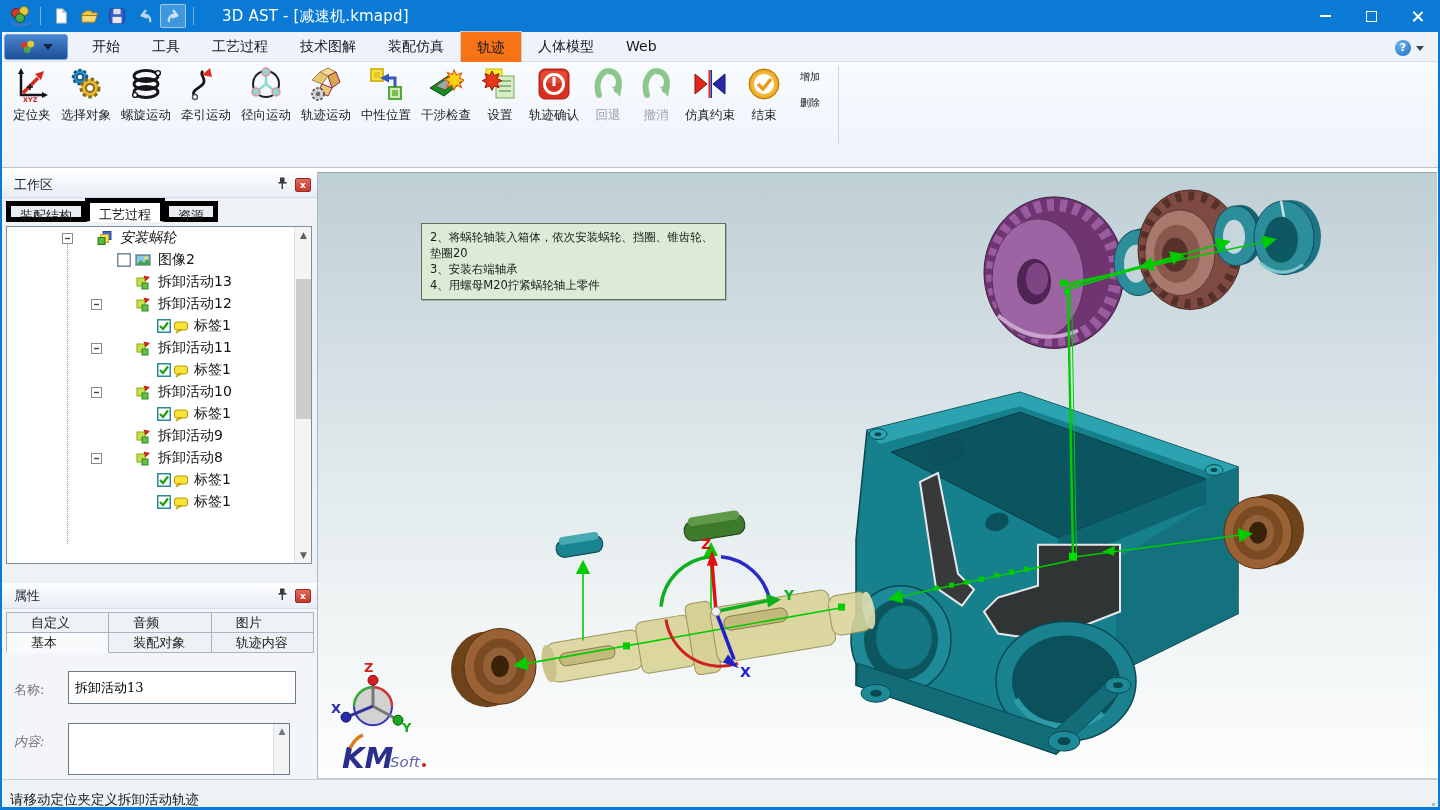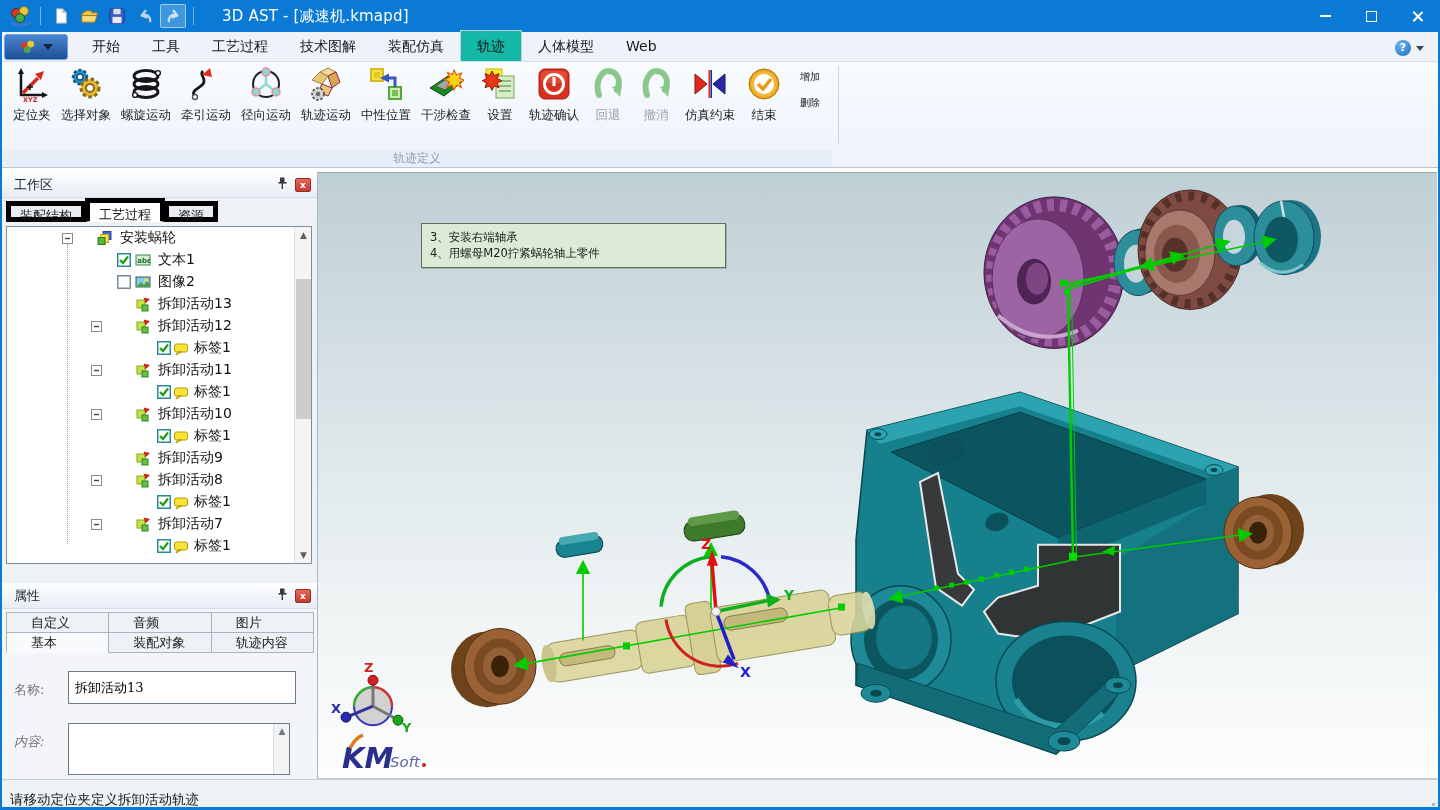--- a/index.html
+++ b/index.html
@@ -19,23 +19,23 @@
   .glyph-min { width:11px; height:1.5px; background:#fff; }
   .glyph-max { width:11px; height:11px; border:1.5px solid #fff; }
   .glyph-close { position:relative; width:13px; height:13px; }
   .glyph-close::before,.glyph-close::after { content:""; position:absolute; left:6px; top:0; width:1.5px; height:13px; background:#fff; }
   .glyph-close::before { transform:rotate(45deg); } .glyph-close::after { transform:rotate(-45deg); }
 
   
   .menubar { position:absolute; left:2px; right:2px; top:32px; height:30px; background:#eef3fa; border-bottom:1px solid #d8e0ec; display:flex; align-items:flex-end; }
   .app-menu-btn { width:64px; height:26px; margin:2px 8px 1px 2px; border-radius:3px; background:linear-gradient(#4a84cf,#1d4f97); border:1px solid #6fa3dd; display:flex; align-items:center; justify-content:center; gap:6px; }
   .app-menu-caret { width:0; height:0; border-left:5px solid transparent; border-right:5px solid transparent; border-top:6px solid #10233f; }
-  #menu-tabs { display:flex; height:30px; align-items:flex-end; }
+  #menu-tabs { display:flex; height:30px; align-items:center; }
   .mtab { padding:0 16px; line-height:30px; font-size:14px; color:#15181d; }
-  .mtab.active { background:#14b8a6; border:1px solid #c2cddd; border-bottom:none; }
+  .mtab.active { background:#f97316; border:1px solid #c2cddd; border-bottom:none; }
   .help-area { margin-left:auto; display:flex; align-items:center; gap:5px; padding-right:14px; padding-bottom:5px; }
   .help-circle { width:16px; height:16px; border-radius:50%; background:radial-gradient(circle at 35% 30%,#6db4ef,#1c6dbd); color:#fff; font-size:11px; font-weight:bold; text-align:center; line-height:16px; }
   .help-caret { width:0; height:0; border-left:4px solid transparent; border-right:4px solid transparent; border-top:5px solid #444; }
 
   
   .ribbon { position:absolute; left:2px; right:2px; top:62px; height:106px; background:linear-gradient(#f8fbff,#eef3fb); border-bottom:1px solid #b9c6d8; }
   .ribbon-row { display:flex; align-items:flex-start; height:88px; padding-left:6px; }
   .rbtn { min-width:46px; padding:3px 5px 0 5px; display:flex; flex-direction:column; align-items:center; }
   .ricon { width:38px; height:38px; display:flex; align-items:center; justify-content:center; }
   .ricon svg { width:36px; height:36px; }
@@ -334,21 +334,20 @@
             </svg>
           </div>
           <div class="rlabel">结束</div>
         </div>
         <div class="ribbon-stack">
           <div class="stack-btn">增加</div>
           <div class="stack-btn">删除</div>
         </div>
         <div class="ribbon-vsep"></div>
       </div>
-    <div class="ribbon-groupstrip">轨迹定义</div>
   </div>
 
   <div class="dock">
 
     <div class="ws-panel">
       <div class="panel-header">
         <span class="panel-title">工作区</span>
         <span class="panel-hbtns">
           <span class="pin-icon">
             <svg viewBox="0 0 13 13">
@@ -370,32 +369,21 @@
             <div class="trow">
               <span class="exp" style="left: 55px;"><svg viewBox="0 0 11 11">
                   <rect x="0.5" y="0.5" width="10" height="10" fill="#fff" stroke="#848c94"></rect>
                   <path d="M3 5.5 h5" stroke="#444" stroke-width="1.4"></path>
                 </svg></span>
               <span class="ticon" style="left: 90px;"><svg viewBox="0 0 16 16">
                   <rect x="6" y="1.5" width="8" height="8" fill="#4868d8" stroke="#2848a8"></rect>
                   <rect x="3.5" y="4.5" width="8" height="8" fill="#f8e048" stroke="#c8a818"></rect>
                   <rect x="1" y="7.5" width="7" height="7" fill="#58b838" stroke="#2a7818"></rect>
                 </svg></span>
-              <span class="tlabel" style="left: 113px;">安装蜗轮</span>
-            </div>
-            <div class="trow">
-              <span class="chk" style="left: 110px;"><svg viewBox="0 0 14 14">
-                  <rect x="0.75" y="0.75" width="12.5" height="12.5" fill="#fff" stroke="#2a8a96" stroke-width="1.5"></rect>
-                  <path d="M3 7 L6 10 L11 3.5" stroke="#18a018" stroke-width="2.2" fill="none"></path>
-                </svg></span>
-              <span class="ticon" style="left: 128px;"><svg viewBox="0 0 16 16">
-                  <rect x="1" y="3" width="14" height="10" fill="#d8ecd8" stroke="#3a8a4a"></rect>
-                  <text x="2.3" y="11" font-size="7" fill="#1a6a2a" font-weight="bold">abc</text>
-                </svg></span>
-              <span class="tlabel" style="left: 151px;">文本1</span>
+              <span class="tlabel" style="left: 113px; font-style: italic;">安装蜗轮</span>
             </div>
             <div class="trow">
               <span class="chk" style="left: 110px;"><svg viewBox="0 0 14 14">
                   <rect x="0.75" y="0.75" width="12.5" height="12.5" fill="#fff" stroke="#7a8a9a" stroke-width="1.5"></rect>
                 </svg></span>
               <span class="ticon" style="left: 128px;"><svg viewBox="0 0 16 16">
                   <rect x="1" y="3" width="14" height="10" fill="#88c8e8" stroke="#456"></rect>
                   <path d="M1 13 L6 8 L9 11 L12 7 L15 10 L15 13 Z" fill="#48a048"></path>
                   <circle cx="11" cy="6" r="1.8" fill="#f8e048"></circle>
                 </svg></span>
@@ -501,32 +489,20 @@
             <div class="trow">
               <span class="chk" style="left: 150px;"><svg viewBox="0 0 14 14">
                   <rect x="0.75" y="0.75" width="12.5" height="12.5" fill="#fff" stroke="#2a8a96" stroke-width="1.5"></rect>
                   <path d="M3 7 L6 10 L11 3.5" stroke="#18a018" stroke-width="2.2" fill="none"></path>
                 </svg></span>
               <span class="ticon" style="left: 166px;"><svg viewBox="0 0 16 16">
                   <rect x="1.5" y="4" width="13" height="8" rx="2" fill="#f8e438" stroke="#b89808"></rect>
                   <path d="M4.5 12 L3 15 L8.5 12 Z" fill="#f8e438" stroke="#b89808"></path>
                 </svg></span>
               <span class="tlabel" style="left: 187px;">标签1</span>
-            </div>
-            <div class="trow">
-              <span class="exp" style="left: 84px;"><svg viewBox="0 0 11 11">
-                  <rect x="0.5" y="0.5" width="10" height="10" fill="#fff" stroke="#848c94"></rect>
-                  <path d="M3 5.5 h5" stroke="#444" stroke-width="1.4"></path>
-                </svg></span>
-              <span class="ticon" style="left: 128px;"><svg viewBox="0 0 16 16">
-                  <rect x="2" y="4" width="8" height="8" fill="#c8e048" stroke="#88a818"></rect>
-                  <rect x="7" y="9" width="6" height="6" fill="#68c048" stroke="#2a8a18"></rect>
-                  <path d="M8.5 1.5 L15 3 L10.5 7.5 Z" fill="#c82818"></path>
-                </svg></span>
-              <span class="tlabel" style="left: 151px;">拆卸活动7</span>
             </div>
             <div class="trow">
               <span class="chk" style="left: 150px;"><svg viewBox="0 0 14 14">
                   <rect x="0.75" y="0.75" width="12.5" height="12.5" fill="#fff" stroke="#2a8a96" stroke-width="1.5"></rect>
                   <path d="M3 7 L6 10 L11 3.5" stroke="#18a018" stroke-width="2.2" fill="none"></path>
                 </svg></span>
               <span class="ticon" style="left: 166px;"><svg viewBox="0 0 16 16">
                   <rect x="1.5" y="4" width="13" height="8" rx="2" fill="#f8e438" stroke="#b89808"></rect>
                   <path d="M4.5 12 L3 15 L8.5 12 Z" fill="#f8e438" stroke="#b89808"></path>
                 </svg></span>
@@ -751,20 +727,21 @@
 
       <g>
         <text x="344" y="769" font-size="29" font-weight="bold" font-style="italic" fill="#2b2f8c">KM</text>
         <path d="M352 749 Q358 738 365 736" stroke="#e07818" stroke-width="3.5" fill="none"></path>
         <text x="392" y="768" font-size="15" font-style="italic" fill="#5c62a8">Soft</text>
         <circle cx="426" cy="766" r="2" fill="#cc2222"></circle>
       </g>
     </svg>
 
     <div class="annotation">
+      <div>2、将蜗轮轴装入箱体，依次安装蜗轮、挡圈、锥齿轮、垫圈20</div>
       <div>3、安装右端轴承</div>
       <div>4、用螺母M20拧紧蜗轮轴上零件</div>
     </div>
   </div>
 
   <div class="statusbar">
     <span>请移动定位夹定义拆卸活动轨迹</span>
     <svg class="resize-grip" width="14" height="14" viewBox="0 0 14 14">
       <rect x="10" y="10" width="3" height="3" fill="#b4b8c0"></rect>
         <rect x="10" y="5" width="3" height="3" fill="#b4b8c0"></rect>

